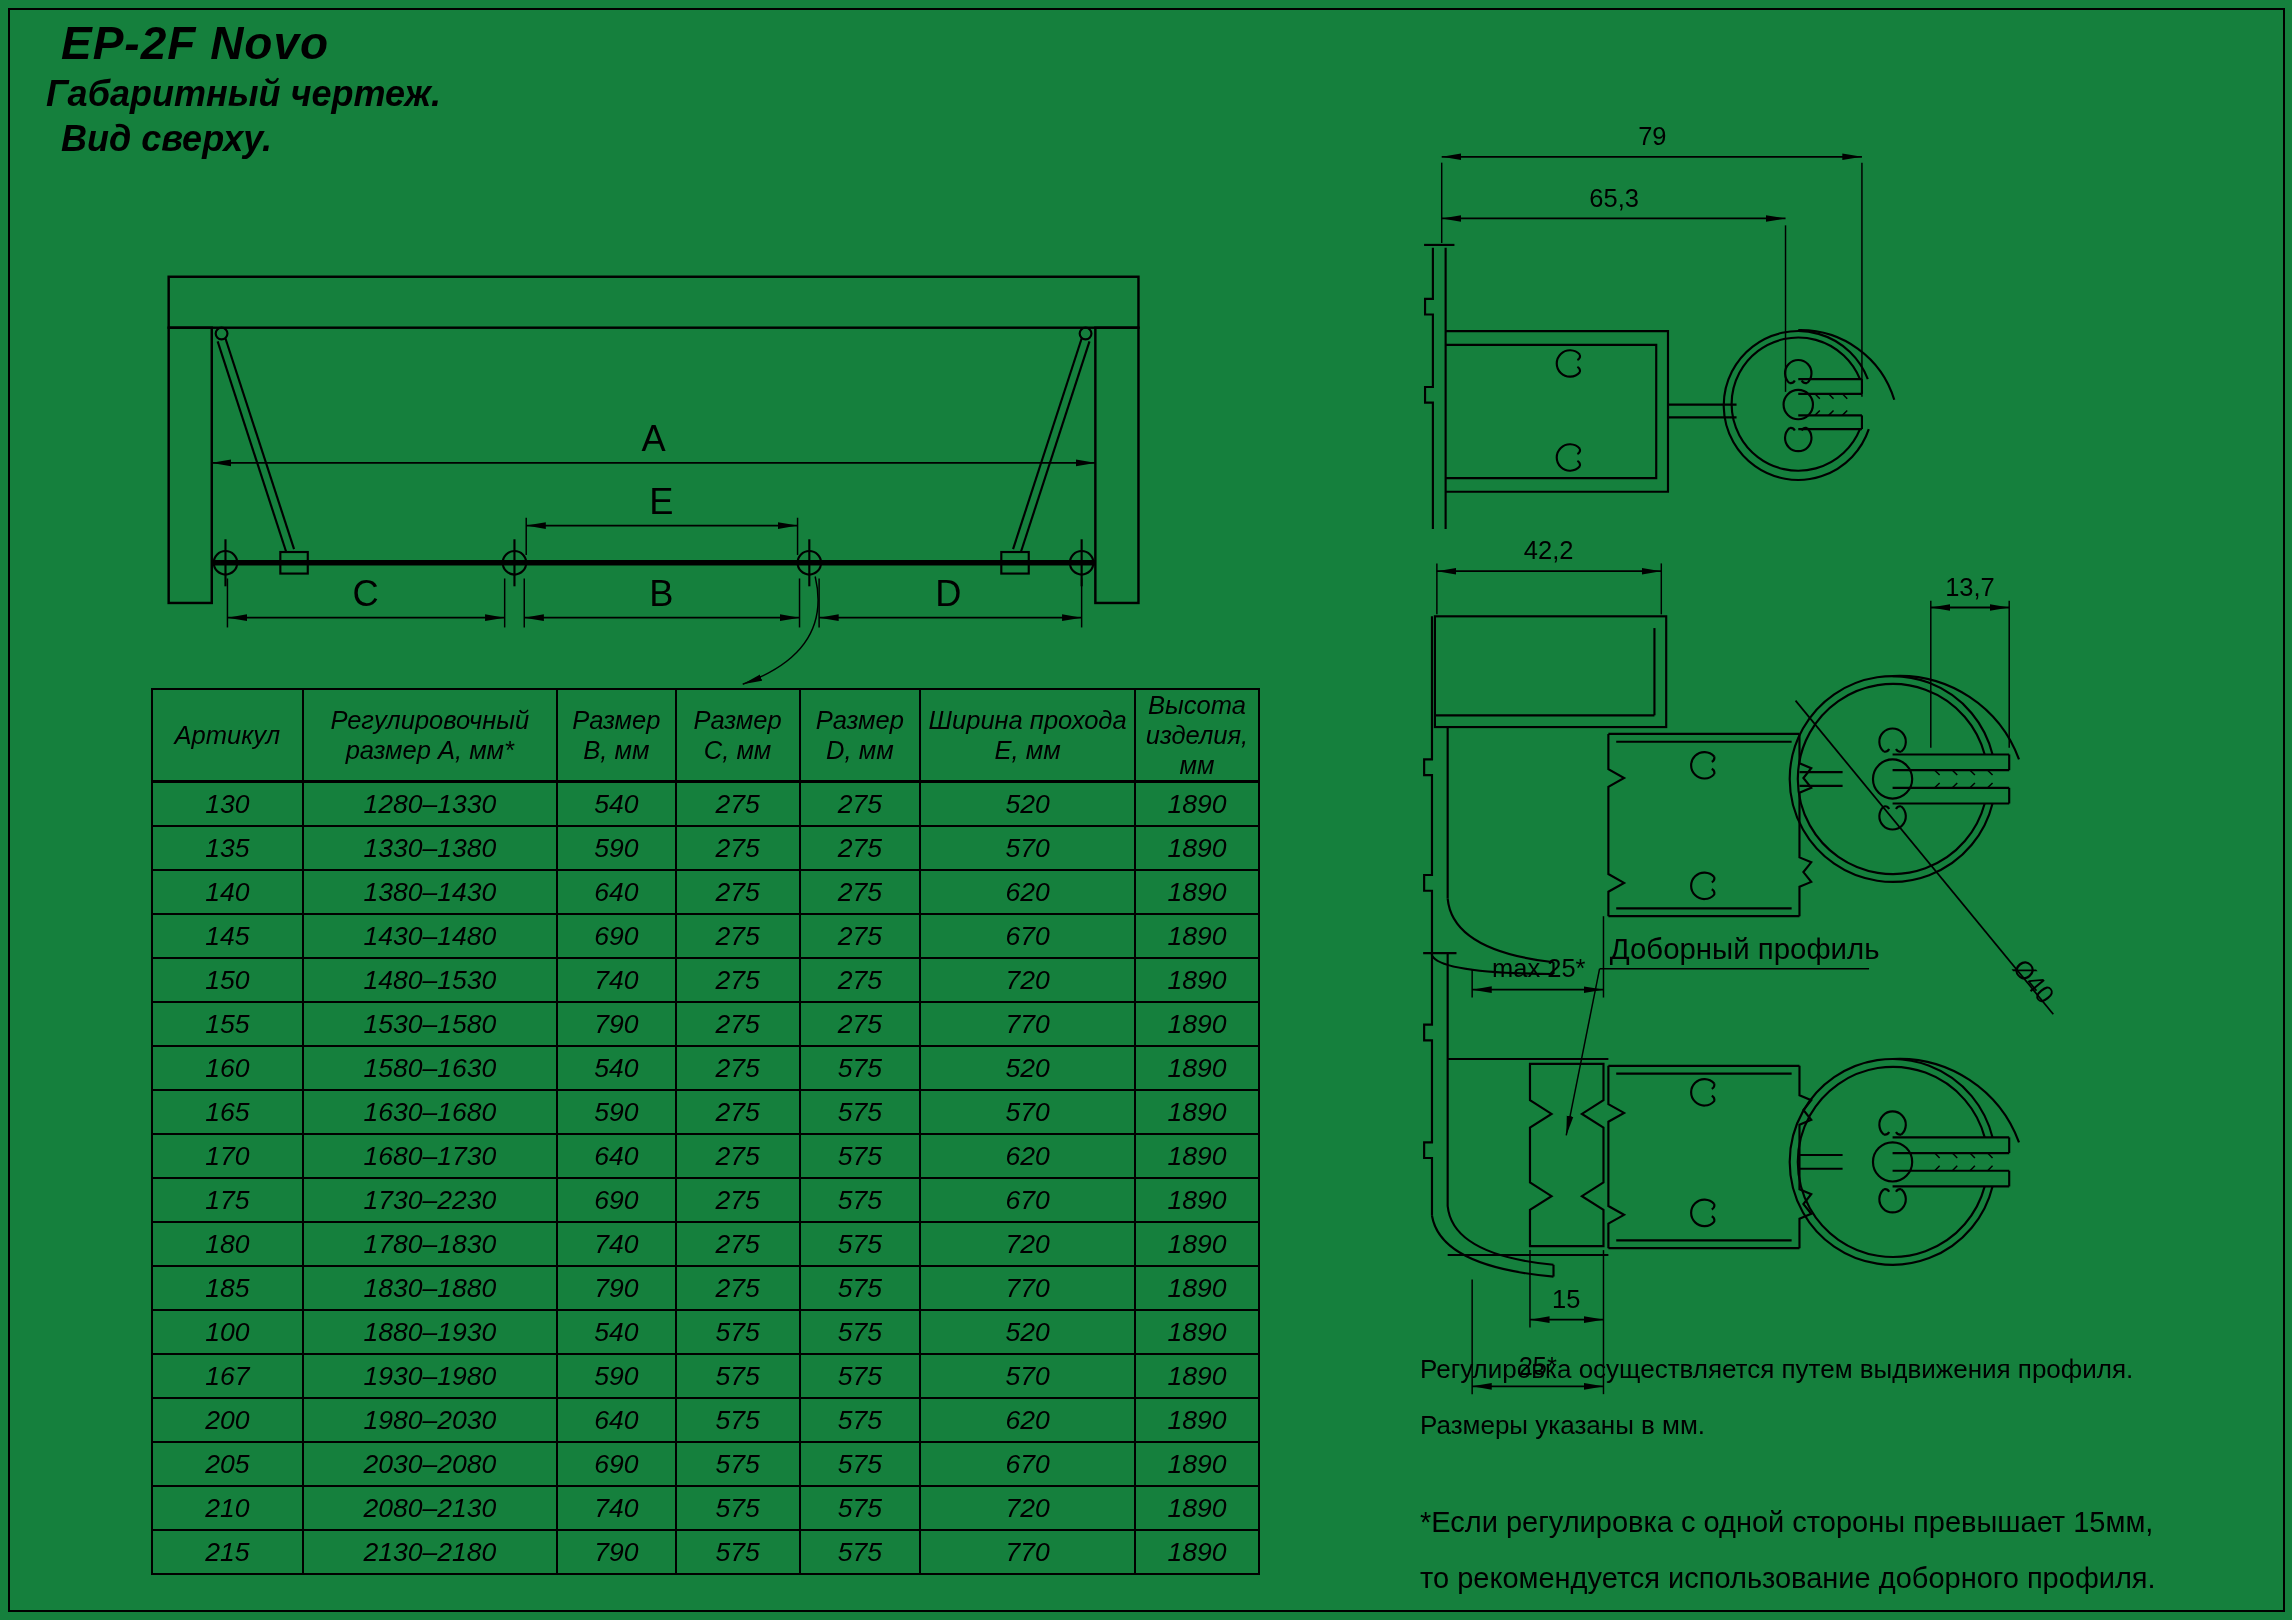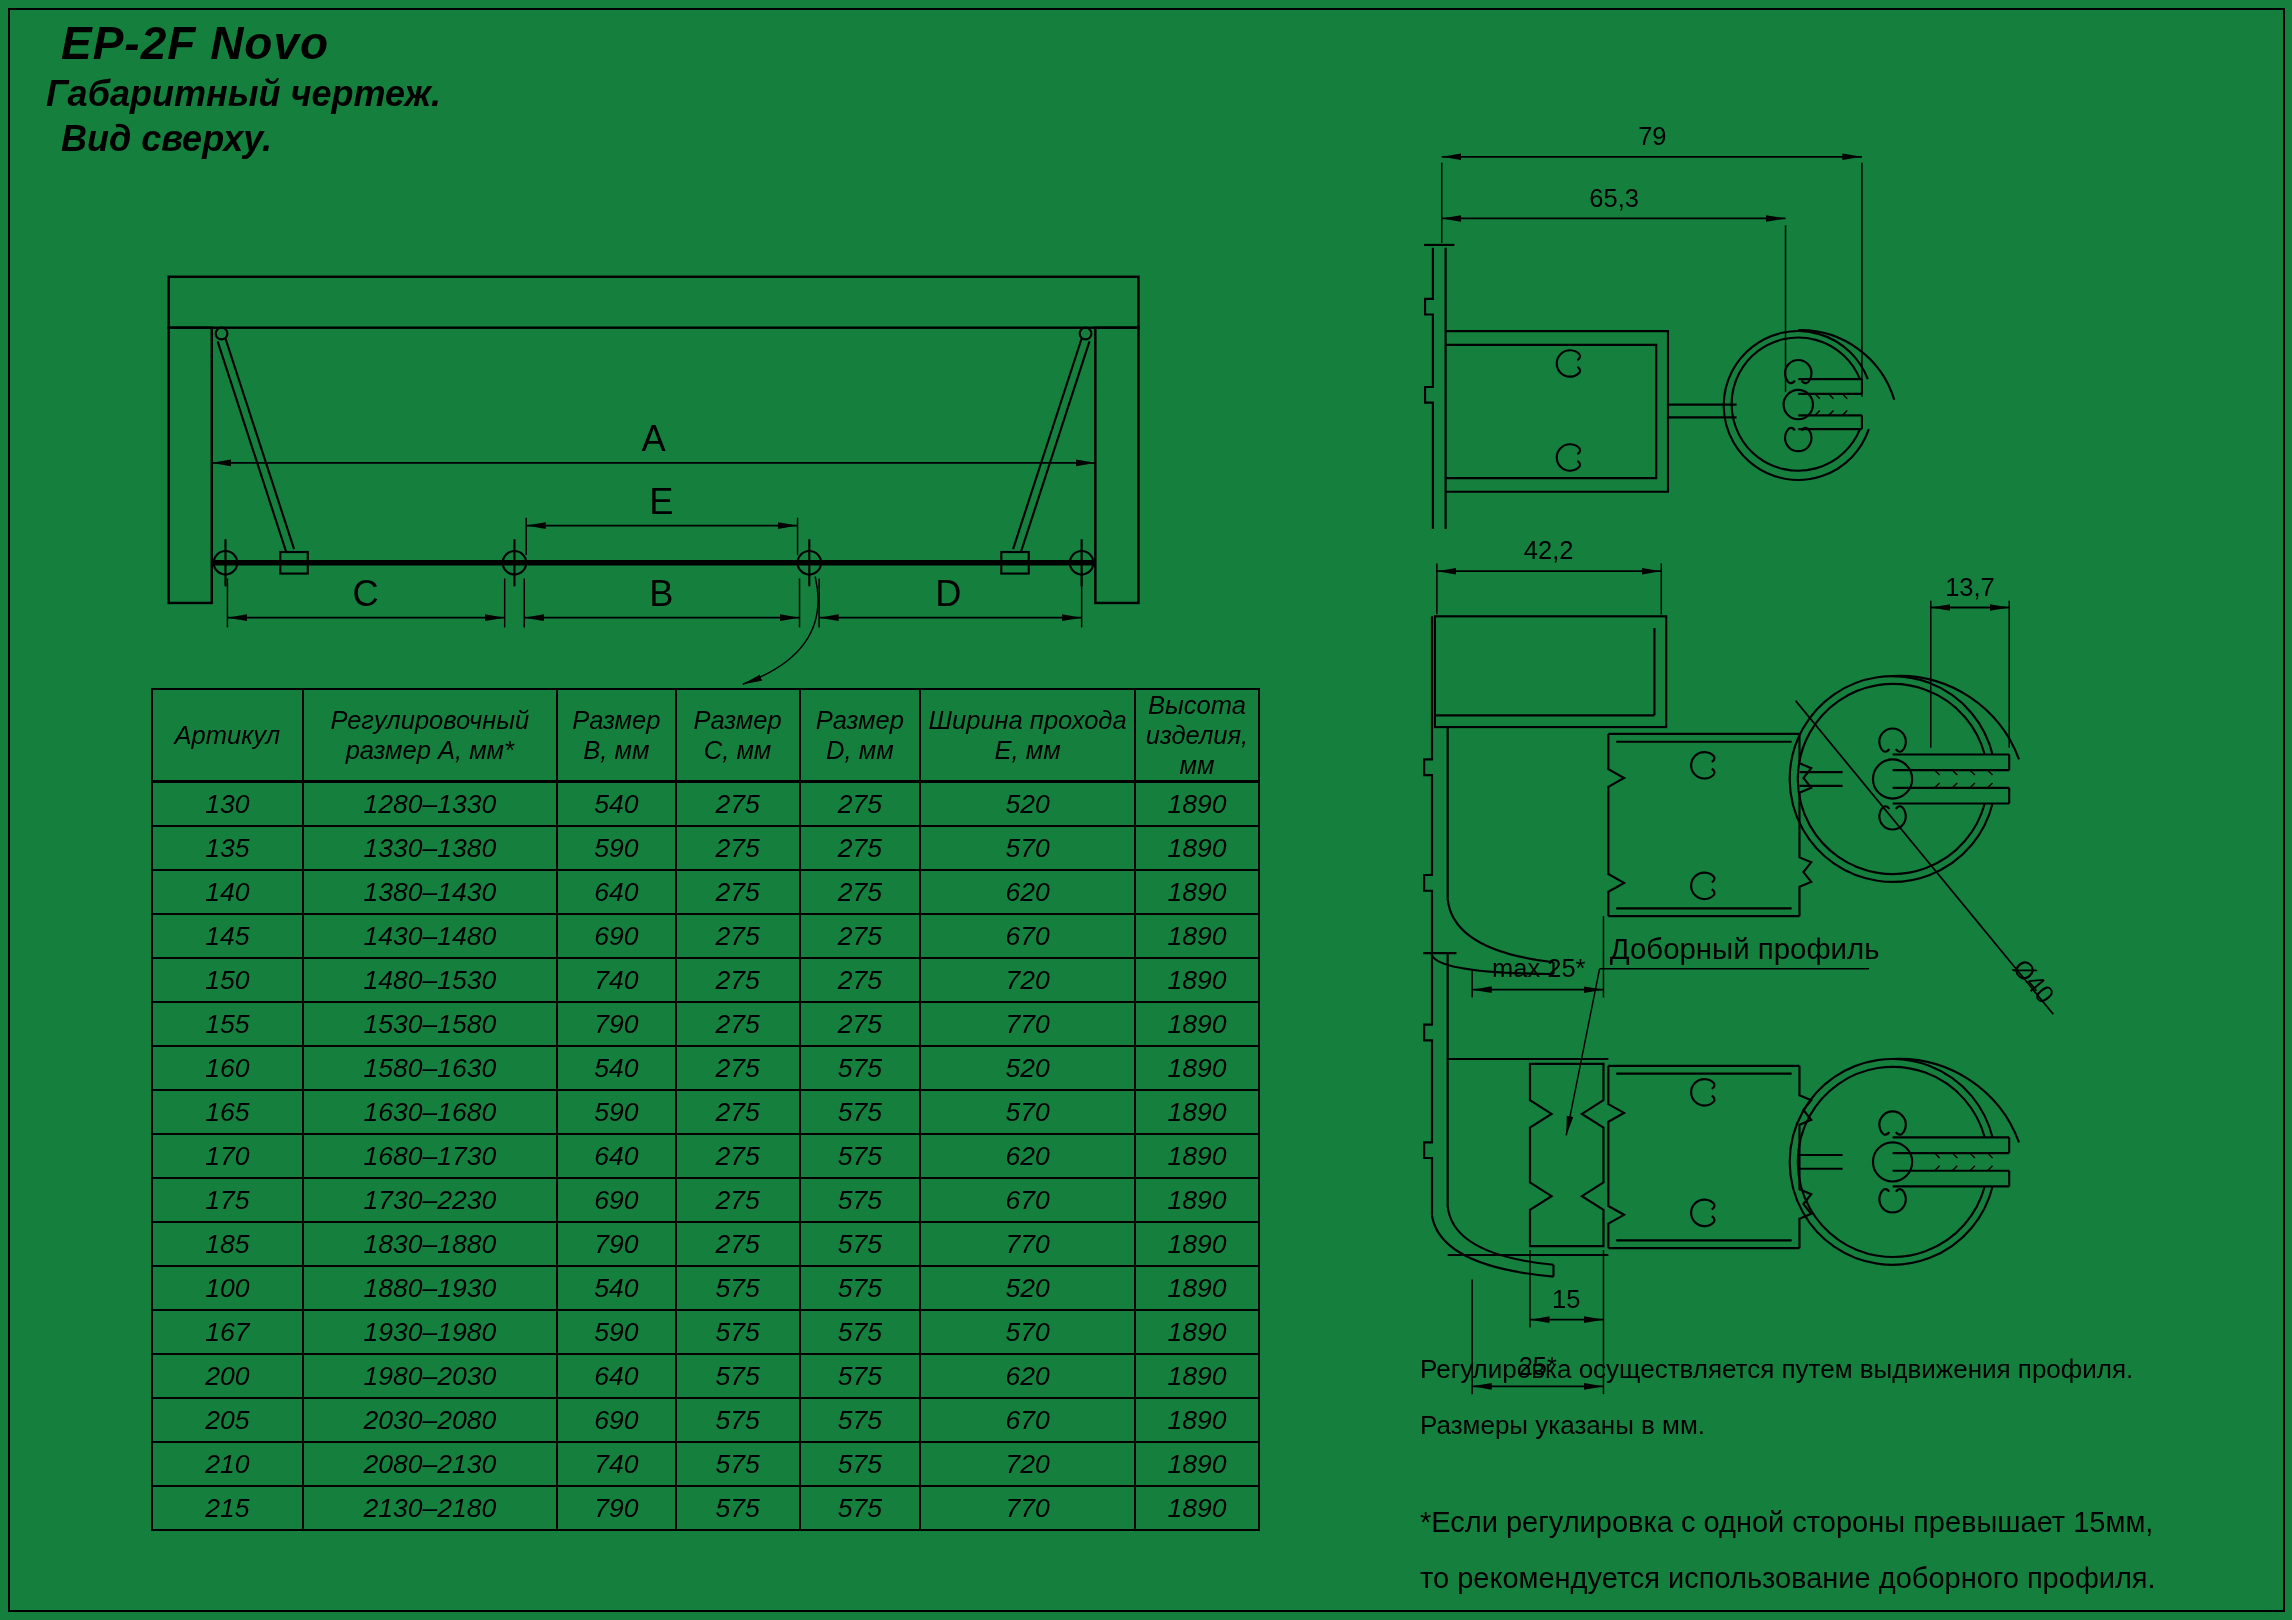--- a/index.html
+++ b/index.html
@@ -229,20 +229,29 @@
         <tr>
           <td>175</td>
           <td>1730–2230</td>
           <td>690</td>
           <td>275</td>
           <td>575</td>
           <td>670</td>
           <td>1890</td>
         </tr>
         <tr>
+          <td>180</td>
+          <td>1780–1830</td>
+          <td>740</td>
+          <td>275</td>
+          <td>575</td>
+          <td>720</td>
+          <td>1890</td>
+        </tr>
+        <tr>
           <td>185</td>
           <td>1830–1880</td>
           <td>790</td>
           <td>275</td>
           <td>575</td>
           <td>770</td>
           <td>1890</td>
         </tr>
         <tr>
           <td>100</td>

